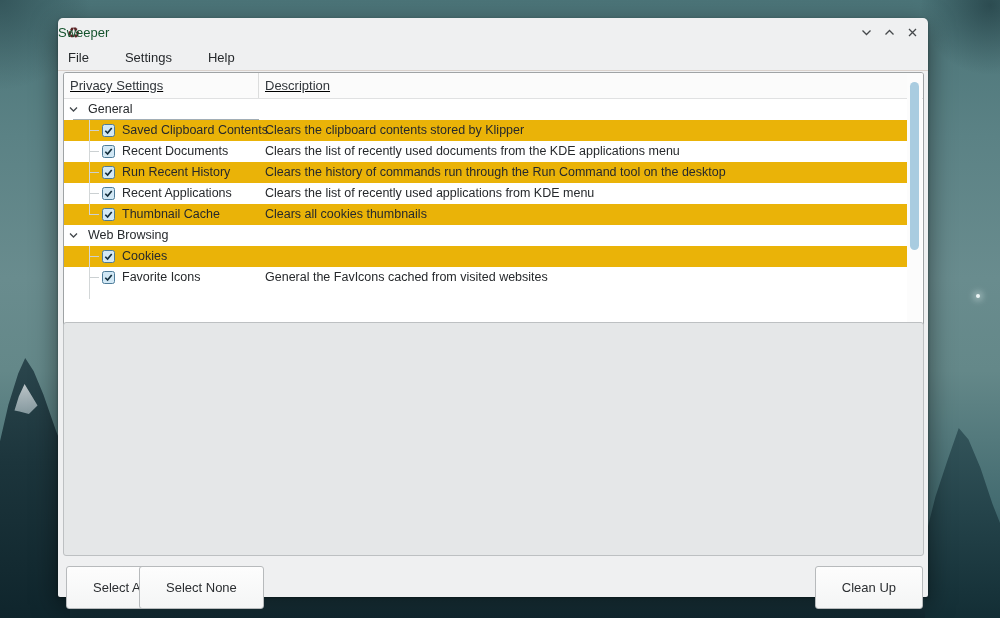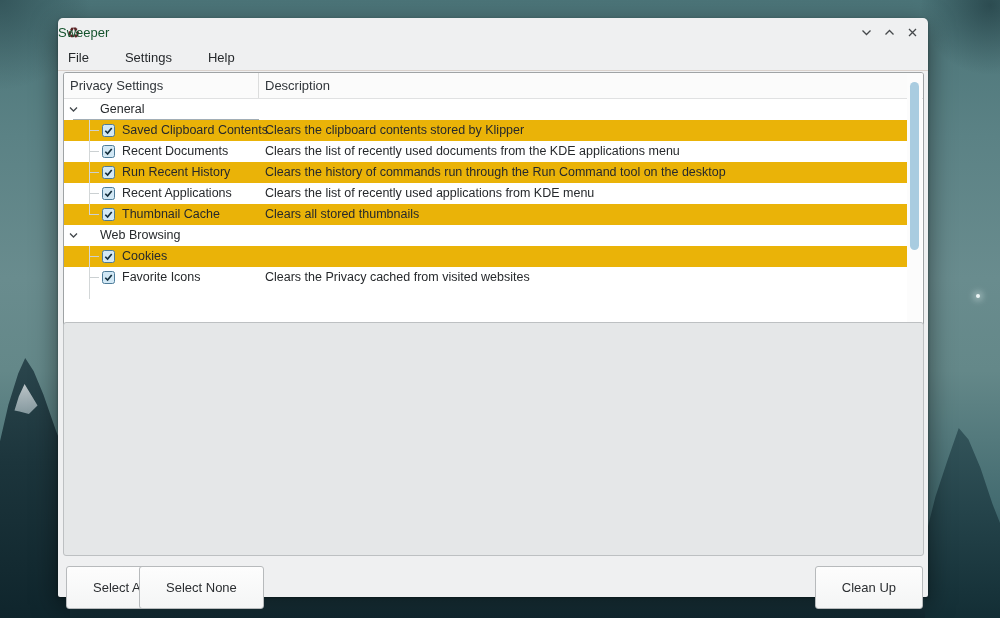--- a/index.html
+++ b/index.html
@@ -33,30 +33,30 @@
   .win-title{position:absolute;left:0;right:0;font-size:13px;color:#14532d;}
   .win-controls{position:absolute;right:10px;top:0;height:28px;display:flex;align-items:center;gap:11px;}
   .win-btn{width:12px;height:12px;display:inline-flex;align-items:center;justify-content:center;cursor:default;}
 
   .menubar{display:flex;align-items:center;height:24px;padding-left:2px;
     font-size:13px;color:#26292c;border-bottom:1px solid rgba(190,170,160,.45);gap:20px;}
   .menu-item{padding:0 8px;line-height:24px;}
 
   
   .tree-panel{position:absolute;left:5px;top:54px;width:861px;height:270px;
-    background:#ffffff;border:1px solid #9fa3a5;border-radius:3px;overflow:hidden;box-sizing:border-box;}
+    background:#ffffff;border:1px solid #9fa3a5;border-radius:3px;overflow:hidden;box-sizing:border-box;text-decoration:underline;}
   .tree-header{display:flex;height:25px;line-height:25px;background:#fbfbfb;
     border-bottom:1px solid #e0e1e2;font-size:13px;color:#31363b;}
   .tree-header .h1{width:195px;box-sizing:border-box;padding-left:6px;border-right:1px solid #dcdddd;flex:none;}
   .tree-header .h2{flex:1;padding-left:6px;}
   .rows{position:absolute;top:26px;left:0;right:16px;bottom:0;overflow:hidden;}
   .tree-row{display:flex;height:21px;line-height:21px;font-size:12.5px;color:#26292c;}
   .tree-row.alt{background:#eab308;}
   .col1{width:195px;flex:none;display:flex;align-items:center;position:relative;box-sizing:border-box;}
-  .group-row .col1{padding-left:5px;gap:22px;}
+  .group-row .col1{padding-left:5px;gap:10px;}
   .group-row.current .col1::after{content:"";position:absolute;left:9px;right:0;bottom:0;
     border-bottom:1px solid #a2aeb6;}
   .item-row .col1{padding-left:38px;}
   .branch{position:absolute;left:25px;top:10px;width:10px;border-top:1px solid #cbd0d2;}
   .vline{position:absolute;left:25px;width:1px;background:#d3d7d8;}
   .checkbox{width:13px;height:13px;flex:none;box-sizing:border-box;margin-right:7px;
     border:1px solid #4e7c99;border-radius:2.5px;background:#d2e8f5;
     display:inline-flex;align-items:center;justify-content:center;}
   .ilabel,.glabel{white-space:nowrap;}
   .col2{flex:1;padding-left:6px;white-space:nowrap;overflow:hidden;}
@@ -179,21 +179,21 @@
         <div class="tree-row item-row alt">
           <div class="col1">
             <span class="branch"></span>
             <span class="checkbox checked">
               <svg width="11" height="11" viewBox="0 0 12 12">
                 <path d="M2.5 6.3 L5 8.8 L9.5 3.2" fill="none" stroke="#142e3c" stroke-width="1.8"></path>
               </svg>
             </span>
             <span class="ilabel">Thumbnail Cache</span>
           </div>
-          <div class="col2">Clears all stored thumbnails</div>
+          <div class="col2">Clears all cookies thumbnails</div>
         </div>
         <div class="vline" style="top: 21px; height: 94.5px;"></div>
         <div class="tree-row group-row">
           <div class="col1">
             <span class="expander"><svg width="9" height="7" viewBox="0 0 9 7">
                 <path d="M1 1.5 L4.5 5 L8 1.5" fill="none" stroke="#43484d" stroke-width="1.3"></path>
               </svg></span>
             <span class="glabel">Web Browsing</span>
           </div>
           <div class="col2"></div>
@@ -212,21 +212,21 @@
         <div class="tree-row item-row">
           <div class="col1">
             <span class="branch"></span>
             <span class="checkbox checked">
               <svg width="11" height="11" viewBox="0 0 12 12">
                 <path d="M2.5 6.3 L5 8.8 L9.5 3.2" fill="none" stroke="#142e3c" stroke-width="1.8"></path>
               </svg>
             </span>
             <span class="ilabel">Favorite Icons</span>
           </div>
-          <div class="col2">Clears the Privacy cached from visited websites</div>
+          <div class="col2">General the FavIcons cached from visited websites</div>
         </div>
         <div class="vline" style="top: 147px; height: 52.5px;"></div>
       </div>
     <div class="vscroll">
       <div class="vthumb"></div>
     </div>
   </div>
 
   <div class="lower-panel"></div>
 

